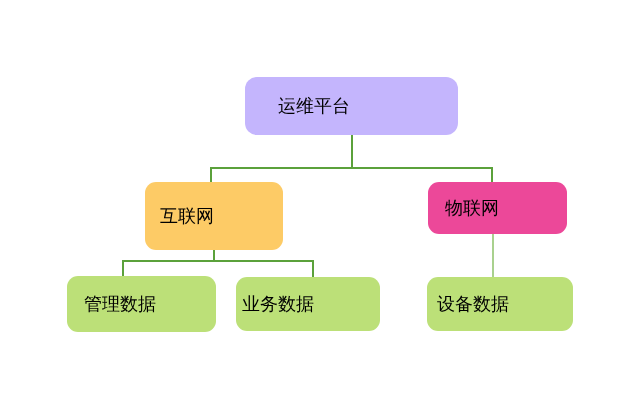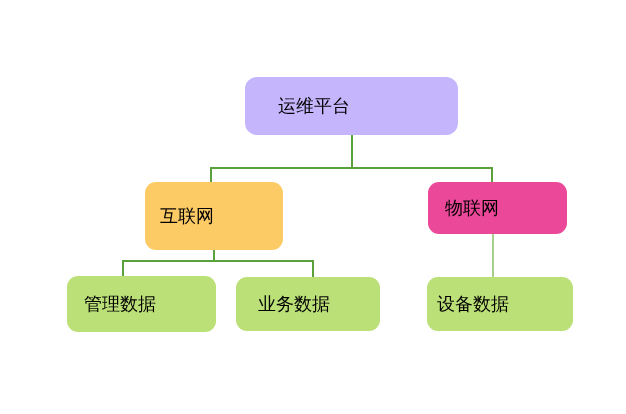--- a/index.html
+++ b/index.html
@@ -31,21 +31,21 @@
     color: #000000;
     border-radius: 11px;
     line-height: 1;
     white-space: nowrap;
   }
   
   #node-root     { left: 245px; top: 77px;  width: 213px; height: 58px; background: #c4b5fd; border-radius: 12px; padding-left: 33px; }
   #node-internet { left: 145px; top: 182px; width: 138px; height: 68px; background: #FDCB66; padding-left: 15px; }
   #node-iot      { left: 428px; top: 182px; width: 139px; height: 52px; background: #ec4899; padding-left: 17px; }
   #node-mgmt     { left: 49px;  top: 276px; width: 149px; height: 56px; background: #BCE078; padding-left: 17px; margin-left: 18px; }
-  #node-business { left: 236px; top: 277px; width: 144px; height: 54px; background: #BCE078; padding-left: 22px; }
+  #node-business { left: 236px; top: 277px; width: 144px; height: 54px; background: #BCE078; padding-left: 6px; }
   #node-device   { left: 427px; top: 277px; width: 146px; height: 54px; background: #BCE078; padding-left: 10px; }
 </style>
 </head>
 <body>
 
 <div class="canvas">
 
   <svg class="edges" viewBox="0 0 626 414" xmlns="http://www.w3.org/2000/svg">
 
     <path d="M352 135 L352 168" stroke="#5BA13B" stroke-width="2" fill="none"></path>

